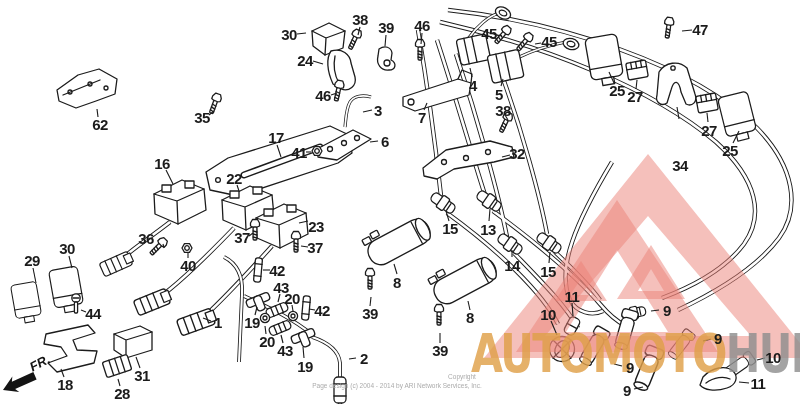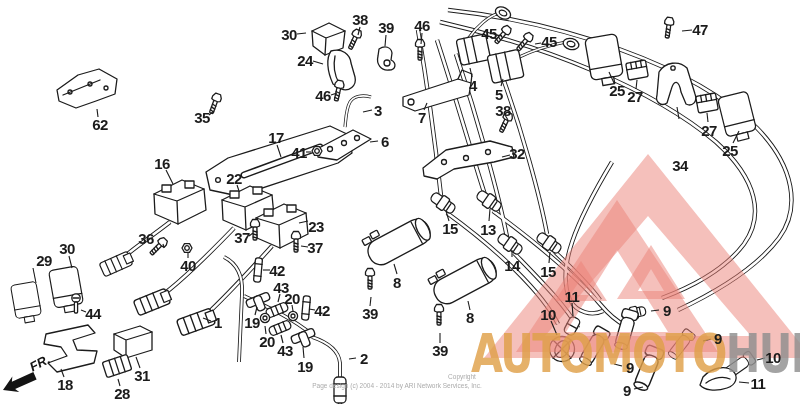--- a/index.html
+++ b/index.html
@@ -466,21 +466,21 @@
       <span class="part-label" style="left: 680px; top: 127px; margin-top: 38px;">34</span>
       <span class="part-label" style="left: 709px; top: 130px;">27</span>
       <span class="part-label" style="left: 730px; top: 150px;">25</span>
       <span class="part-label" style="left: 162px; top: 163px;">16</span>
       <span class="part-label" style="left: 234px; top: 178px;">22</span>
       <span class="part-label" style="left: 316px; top: 219px; margin-top: 7px;">23</span>
       <span class="part-label" style="left: 242px; top: 237px;">37</span>
       <span class="part-label" style="left: 315px; top: 247px;">37</span>
       <span class="part-label" style="left: 146px; top: 238px;">36</span>
       <span class="part-label" style="left: 188px; top: 265px;">40</span>
-      <span class="part-label" style="left: 32px; top: 260px; margin-left: 12px;">29</span>
+      <span class="part-label" style="left: 32px; top: 260px;">29</span>
       <span class="part-label" style="left: 67px; top: 232px; margin-top: 16px;">30</span>
       <span class="part-label" style="left: 93px; top: 313px;">44</span>
       <span class="part-label" style="left: 65px; top: 384px;">18</span>
       <span class="part-label" style="left: 122px; top: 393px;">28</span>
       <span class="part-label" style="left: 142px; top: 375px;">31</span>
       <span class="part-label" style="left: 218px; top: 322px;">1</span>
       <span class="part-label" style="left: 450px; top: 228px;">15</span>
       <span class="part-label" style="left: 488px; top: 229px;">13</span>
       <span class="part-label" style="left: 512px; top: 265px;">14</span>
       <span class="part-label" style="left: 548px; top: 271px;">15</span>

